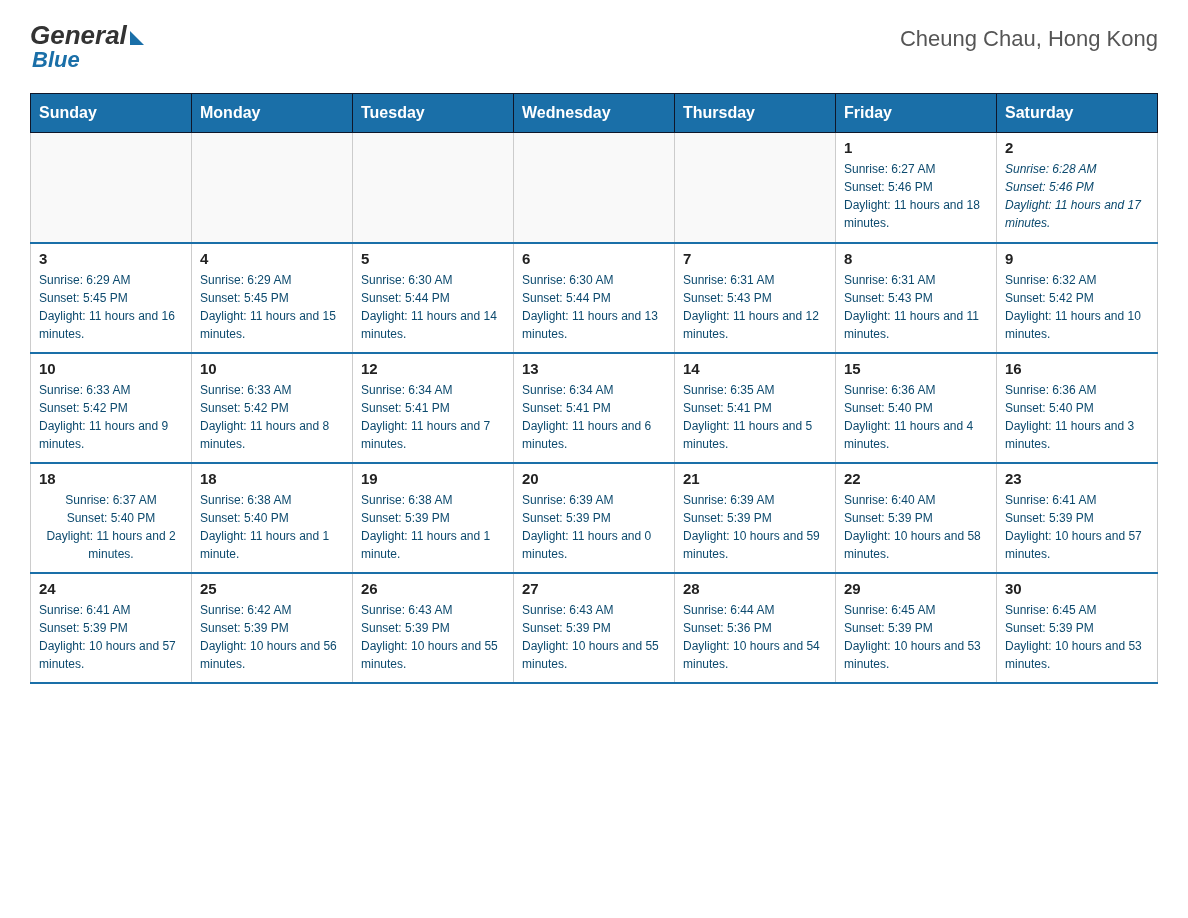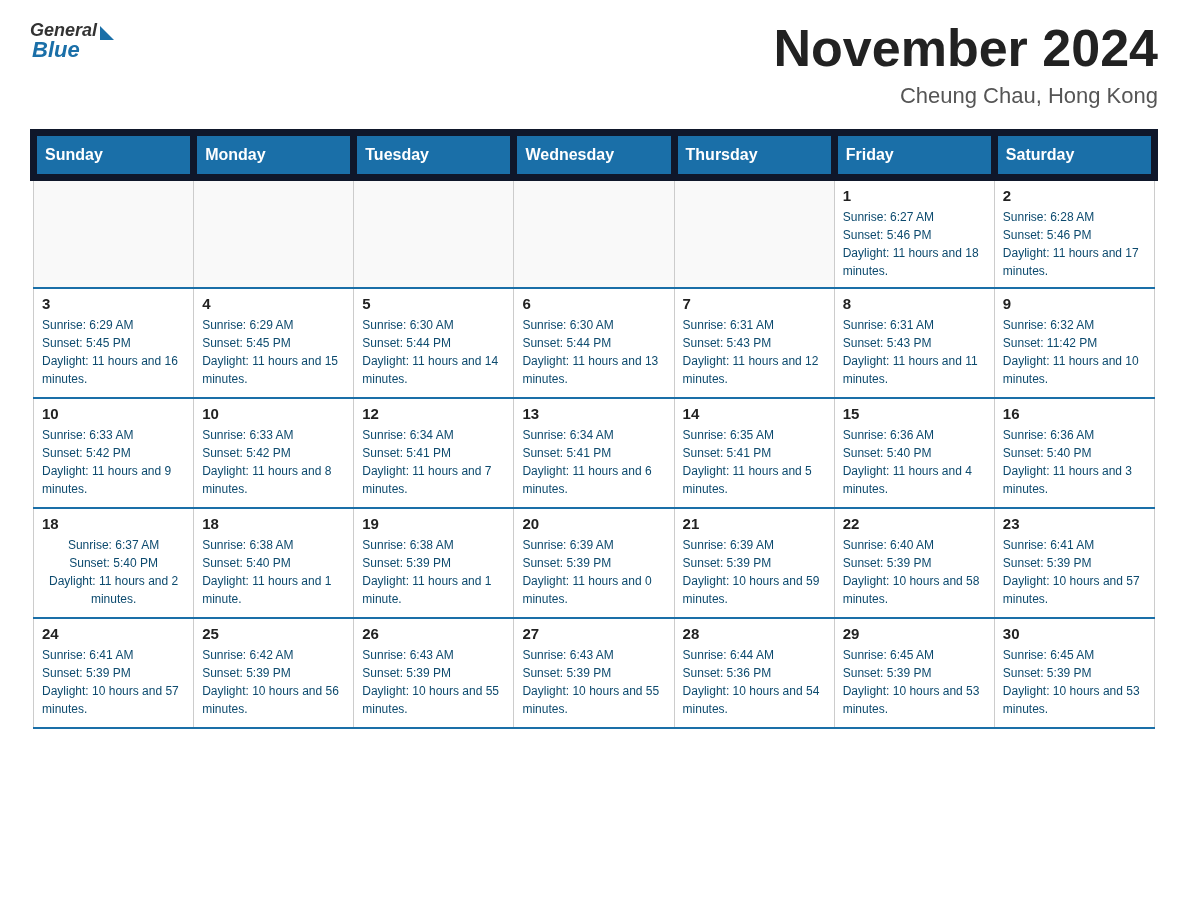--- a/index.html
+++ b/index.html
@@ -19,21 +19,21 @@
     .logo {
       display: flex;
       flex-direction: column;
       align-items: flex-start;
     }
     .logo-top {
       display: flex;
       align-items: center;
     }
     .logo-general {
-      font-size: 18px;
+      font-size: 26px;
       font-weight: bold;
       color: #333;
       font-style: italic;
     }
     .logo-arrow {
       width: 0;
       height: 0;
       border-left: 14px solid #1a6fa8;
       border-top: 14px solid transparent;
       border-bottom: 0px solid transparent;
@@ -67,21 +67,21 @@
       border-collapse: collapse;
       table-layout: fixed;
     }
     thead th {
       background-color: #1a6fa8;
       color: #fff;
       padding: 10px 8px;
       font-size: 16px;
       font-weight: bold;
       text-align: left;
-      border: 7px solid #0f172a;
+      border: 1px solid #0f172a;
     }
     tbody td {
       border: 1px solid #ccc;
       vertical-align: top;
       padding: 6px 8px;
       height: 110px;
       background: #fff;
     }
     tbody tr td {
       border-bottom: 2px solid #1a6fa8;
@@ -107,21 +107,20 @@
 
 <div class="header-area">
   <div class="logo">
     <div class="logo-top">
       <span class="logo-general">General</span>
       <div class="logo-arrow"></div>
     </div>
     <span class="logo-blue">Blue</span>
   </div>
   <div class="title-area">
-    <div class="calendar-title">November 2024</div>
     <div class="calendar-subtitle">Cheung Chau, Hong Kong</div>
   </div>
 </div>
 
 <table>
   <thead>
     <tr>
     <th>Sunday</th>
         <th>Monday</th>
         <th>Tuesday</th>
@@ -139,21 +138,21 @@
         <td class="empty-cell"></td>
         <td class="empty-cell"></td>
         <td>
           <span class="day-number">1</span>
           <div class="day-info" style="white-space: pre-line;">Sunrise: 6:27 AM
 Sunset: 5:46 PM
 Daylight: 11 hours and 18 minutes.</div>
         </td>
         <td>
           <span class="day-number">2</span>
-          <div class="day-info" style="white-space: pre-line;">Sunrise: 6:28 AM
+          <div class="day-info" style="white-space: pre-line; font-style: italic;">Sunrise: 6:28 AM
 Sunset: 5:46 PM
 Daylight: 11 hours and 17 minutes.</div>
         </td>
       </tr>
       <tr>
         <td>
           <span class="day-number">3</span>
           <div class="day-info" style="white-space: pre-line;">Sunrise: 6:29 AM
 Sunset: 5:45 PM
 Daylight: 11 hours and 16 minutes.</div>
@@ -184,21 +183,21 @@
         </td>
         <td>
           <span class="day-number">8</span>
           <div class="day-info" style="white-space: pre-line;">Sunrise: 6:31 AM
 Sunset: 5:43 PM
 Daylight: 11 hours and 11 minutes.</div>
         </td>
         <td>
           <span class="day-number">9</span>
           <div class="day-info" style="white-space: pre-line;">Sunrise: 6:32 AM
-Sunset: 11:42 PM
+Sunset: 5:42 PM
 Daylight: 11 hours and 10 minutes.</div>
         </td>
       </tr>
       <tr>
         <td>
           <span class="day-number">10</span>
           <div class="day-info" style="white-space: pre-line;">Sunrise: 6:33 AM
 Sunset: 5:42 PM
 Daylight: 11 hours and 9 minutes.</div>
         </td>

